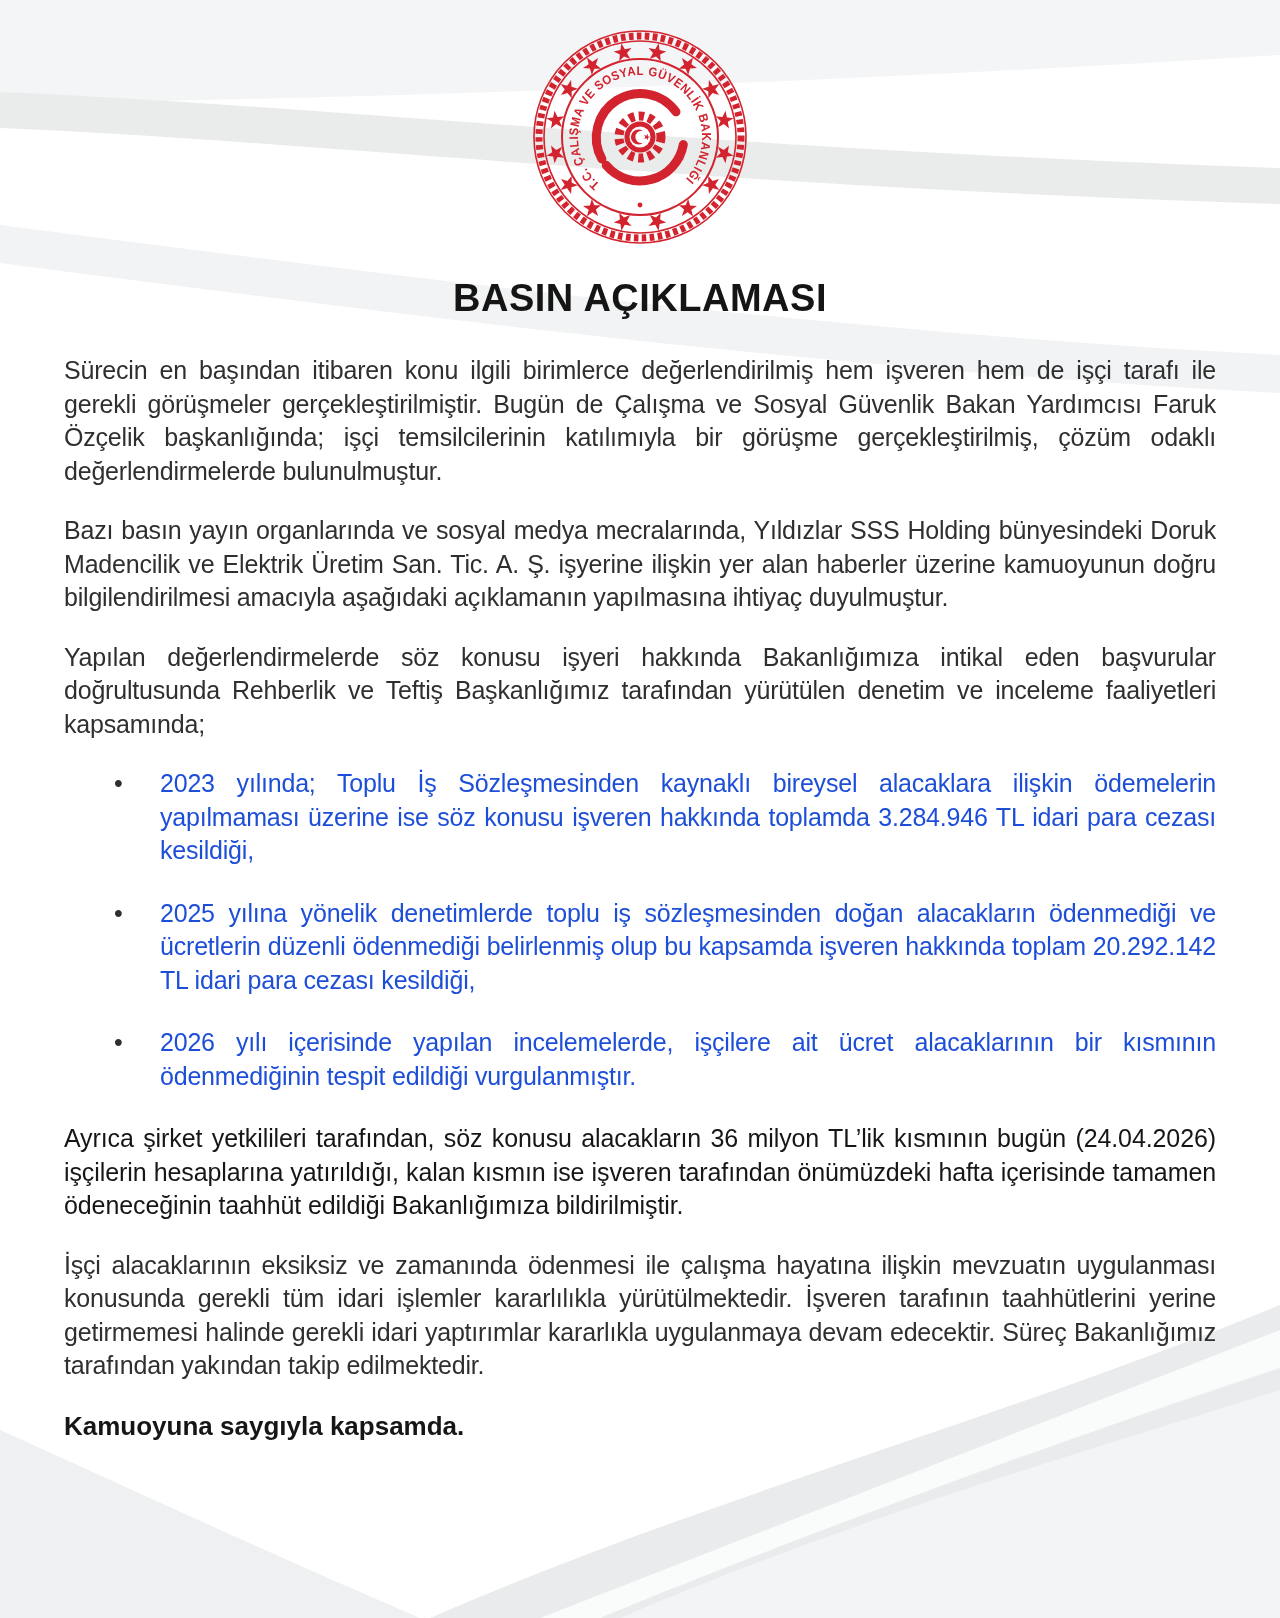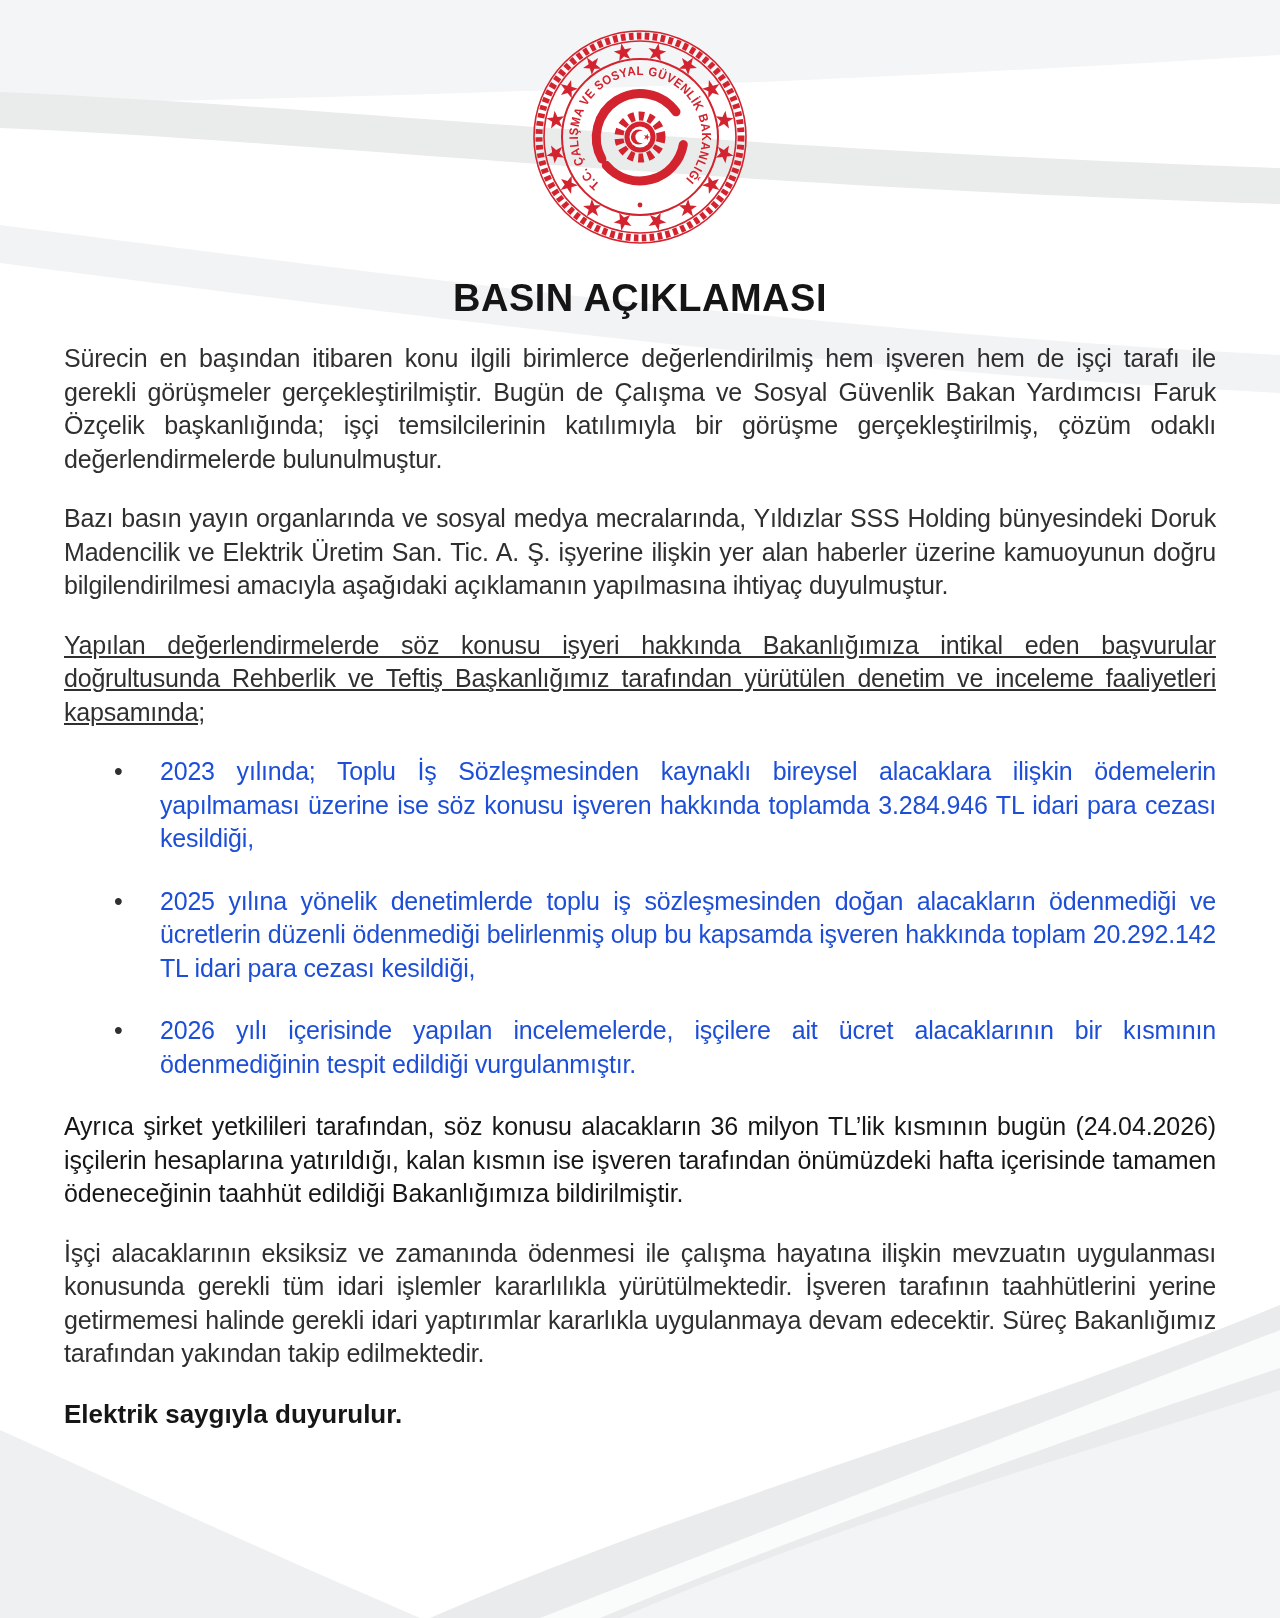--- a/index.html
+++ b/index.html
@@ -25,32 +25,32 @@
     display:flex;
     justify-content:center;
     margin:0 0 12px 0;
   }
   .page-title{
     text-align:center;
     font-size:38px;
     font-weight:bold;
     letter-spacing:0.5px;
     color:#151515;
-    margin:30px 0 22px 0;
+    margin:30px 0 34px 0;
     line-height:44px;
   }
   p.body-para{
     font-size:25px;
     line-height:33.5px;
     letter-spacing:-0.2px;
     text-align:justify;
     color:#2f2f2f;
     margin:0 0 26px 0;
   }
-  p.body-para.lead{text-decoration:underline;}
+  p.body-para.lead{}
   .bullet-list{margin:0 0 4px 0;}
   .bullet-item{
     display:flex;
     margin:0 0 29px 0;
   }
   .bullet-marker{
     flex:0 0 96px;
     box-sizing:border-box;
     padding-left:50px;
     font-size:25px;
@@ -173,16 +173,16 @@
       <div class="bullet-item">
         <span class="bullet-marker">•</span>
         <span class="bullet-text">2026 yılı içerisinde yapılan incelemelerde, işçilere ait ücret alacaklarının bir kısmının ödenmediğinin tespit edildiği vurgulanmıştır.</span>
       </div>
     </div>
 
     <p class="body-para emphasis">Ayrıca şirket yetkilileri tarafından, söz konusu alacakların 36 milyon TL’lik kısmının bugün (24.04.2026) işçilerin hesaplarına yatırıldığı, kalan kısmın ise işveren tarafından önümüzdeki hafta içerisinde tamamen ödeneceğinin taahhüt edildiği Bakanlığımıza bildirilmiştir.</p>
 
     <p class="body-para">İşçi alacaklarının eksiksiz ve zamanında ödenmesi ile çalışma hayatına ilişkin mevzuatın uygulanması konusunda gerekli tüm idari işlemler kararlılıkla yürütülmektedir. İşveren tarafının taahhütlerini yerine getirmemesi halinde gerekli idari yaptırımlar kararlıkla uygulanmaya devam edecektir. Süreç Bakanlığımız tarafından yakından takip edilmektedir.</p>
 
-    <p class="closing-line">Elektrik saygıyla duyurulur.</p>
+    <p class="closing-line">Kamuoyuna saygıyla kapsamda.</p>
 
   </div>
 </div>
 
 </body></html>

